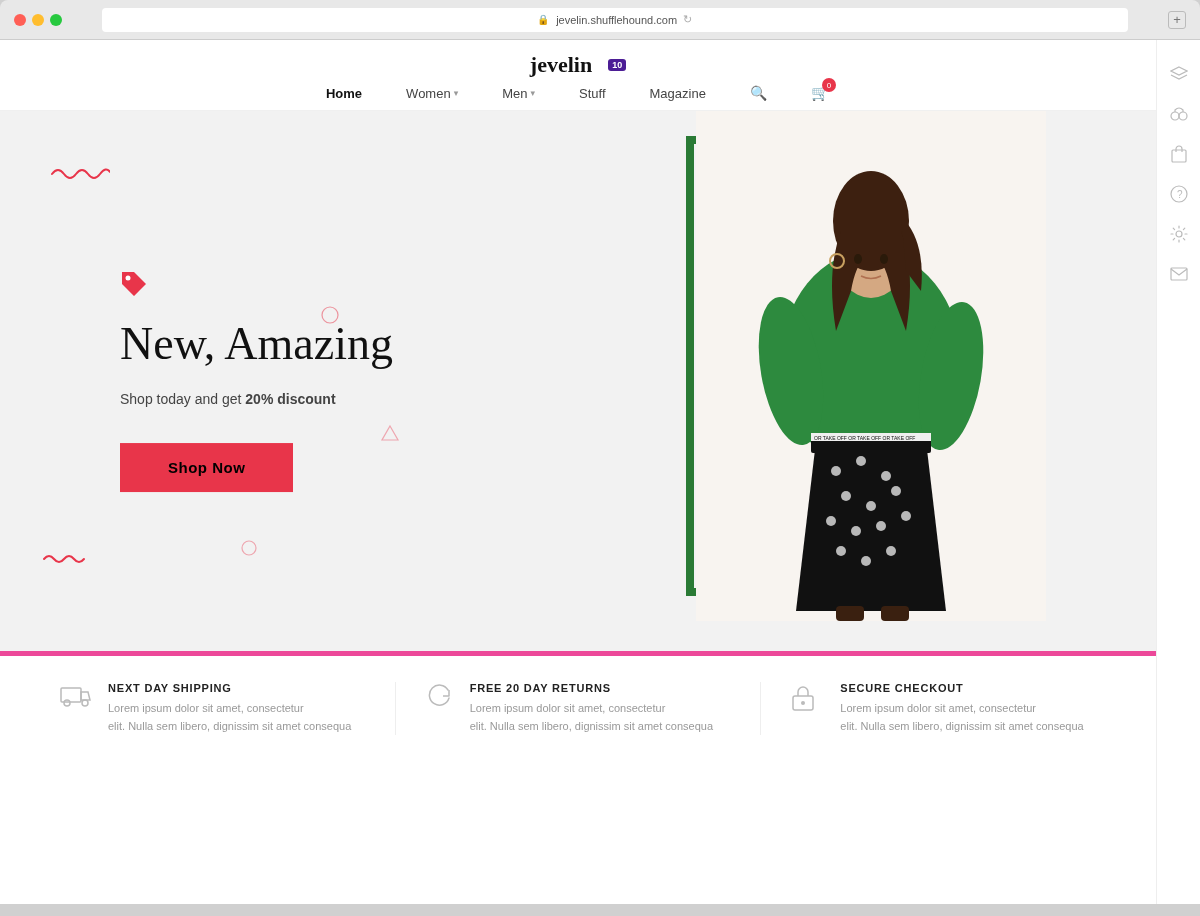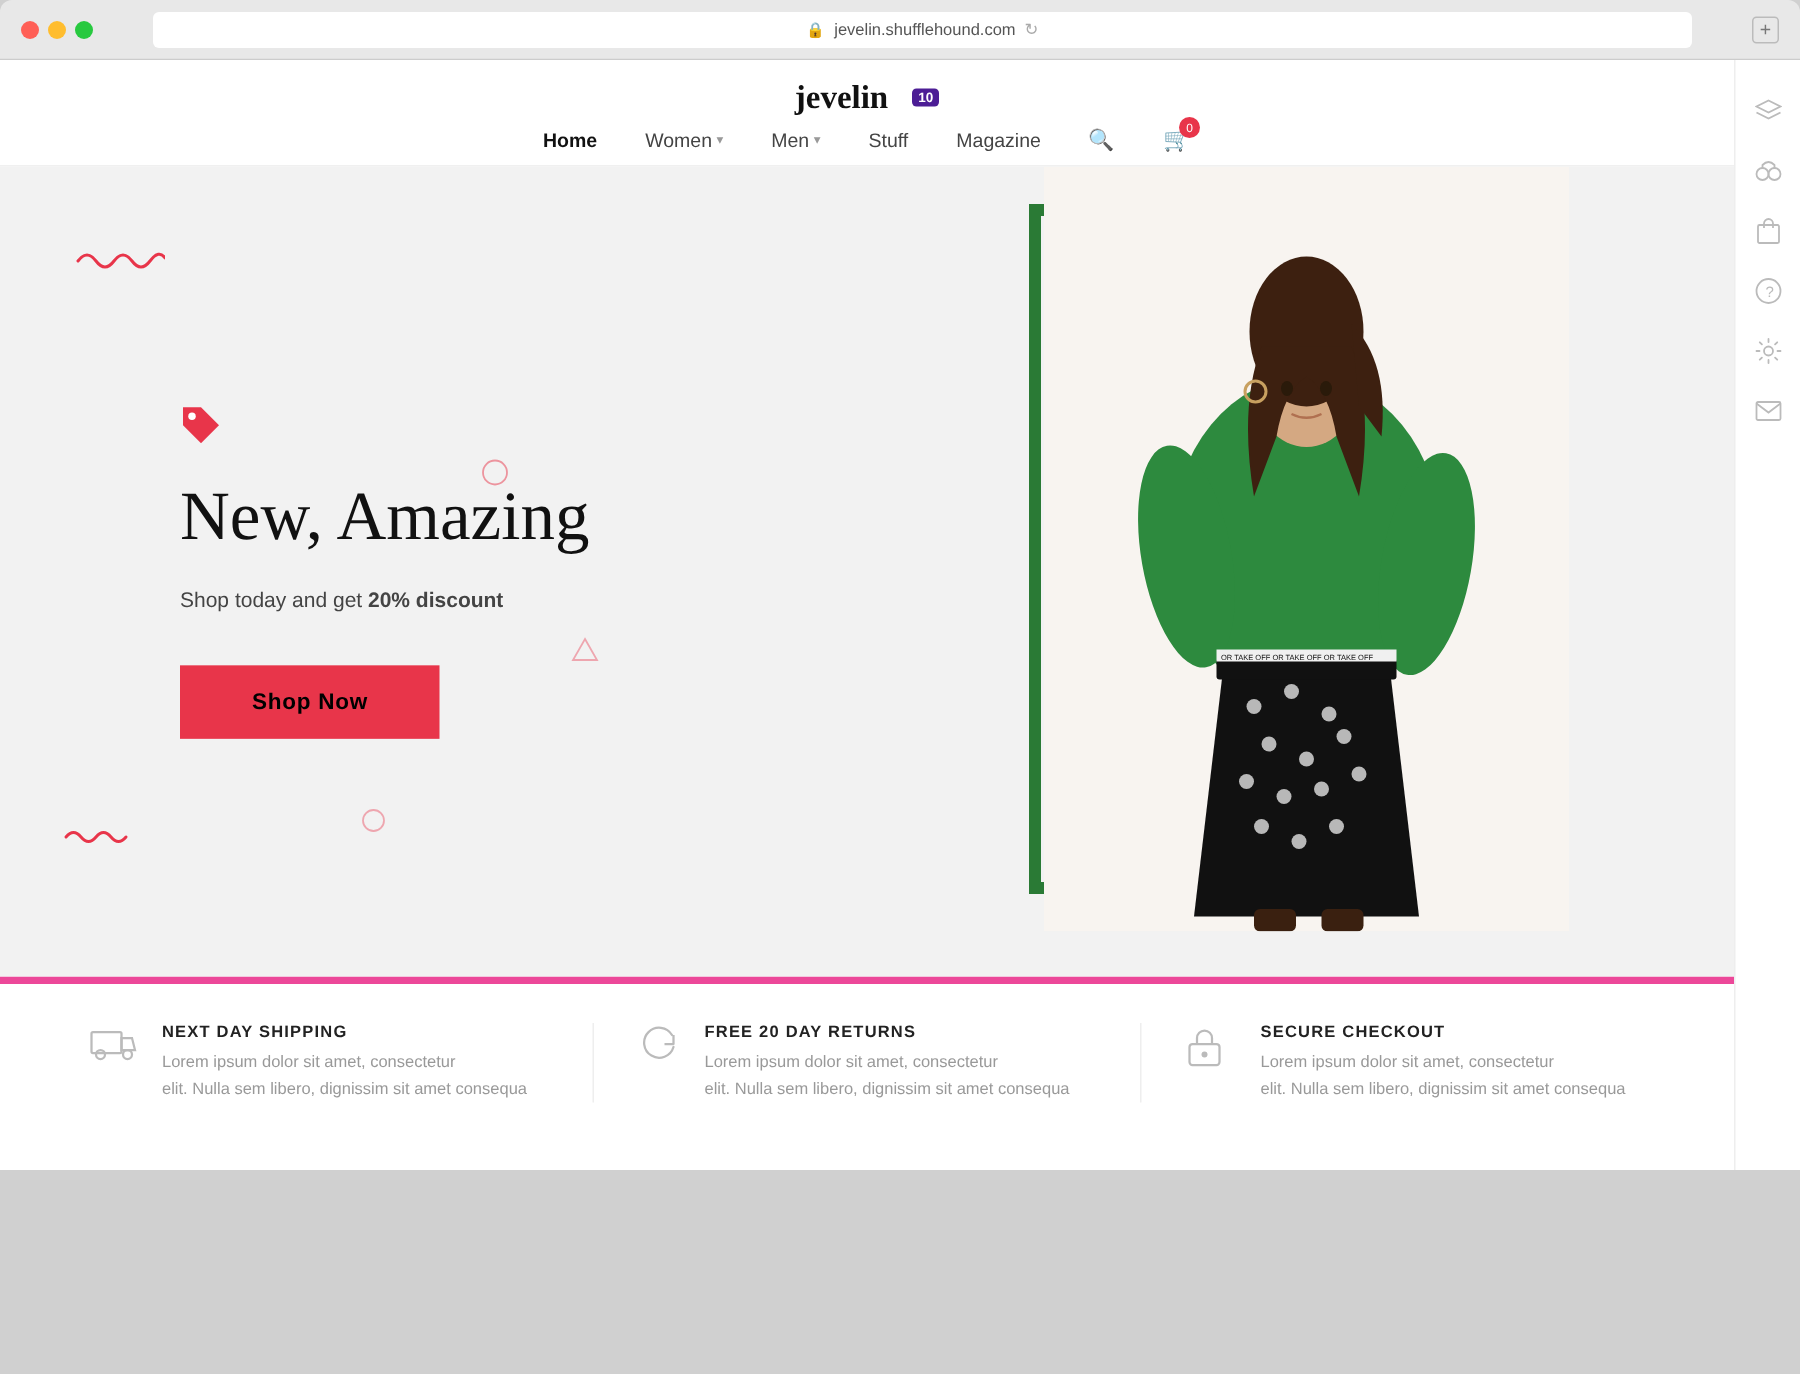--- a/index.html
+++ b/index.html
@@ -15,32 +15,32 @@
     <div style="width:12px;height:12px;border-radius:50%;background:#27c93f;"></div>
   </div>
   <div style="flex:1;background:white;border-radius:4px;height:24px;display:flex;align-items:center;justify-content:center;font-size:11px;color:#555;gap:6px;margin:0 30px;">
     <span style="color:#aaa;font-size:10px;">🔒</span>
     <span>jevelin.shufflehound.com</span>
     <span style="color:#aaa;font-size:11px;">↻</span>
   </div>
   <div style="width:18px;height:18px;border:1px solid #bbb;border-radius:3px;display:flex;align-items:center;justify-content:center;font-size:13px;color:#777;cursor:pointer;">+</div>
 </div>
 
-<div style="background:white;height:740px;position:relative;overflow:hidden;display:flex;">
+<div style="background:white;height:864px;position:relative;overflow:hidden;display:flex;">
 
   <div style="flex:1;display:flex;flex-direction:column;padding-right:44px;">
 
     <div style="background:white;display:flex;flex-direction:column;align-items:center;justify-content:center;padding:12px 0 8px;gap:6px;border-bottom:1px solid #f0f0f0;">
 
       <div style="display:flex;align-items:center;gap:2px;font-size:22px;font-weight:700;color:#111;font-family:Georgia,serif;">
         <span>jevelin</span>
         <span style="background:#4c1d95;color:white;font-size:9px;font-weight:700;padding:1px 4px;border-radius:3px;margin-left:14px;font-family:sans-serif;">10</span>
       </div>
 
-      <nav style="display:flex;align-items:center;gap:32px;font-size:13px;font-family:-apple-system,sans-serif;">
+      <nav style="display:flex;align-items:center;gap:44px;font-size:13px;font-family:-apple-system,sans-serif;">
         <span style="font-weight:700;color:#111;cursor:pointer;">Home</span>
         <span style="color:#444;cursor:pointer;display:flex;align-items:center;gap:3px;justify-content:flex-end;">
           <span>Women</span>
           <span style="font-size:9px;color:#999;">▾</span>
         </span>
         <span style="color:#444;cursor:pointer;display:flex;align-items:center;gap:3px;">
           <span>Men</span>
           <span style="font-size:9px;color:#999;">▾</span>
         </span>
         <span style="color:#444;cursor:pointer;">Stuff</span>

